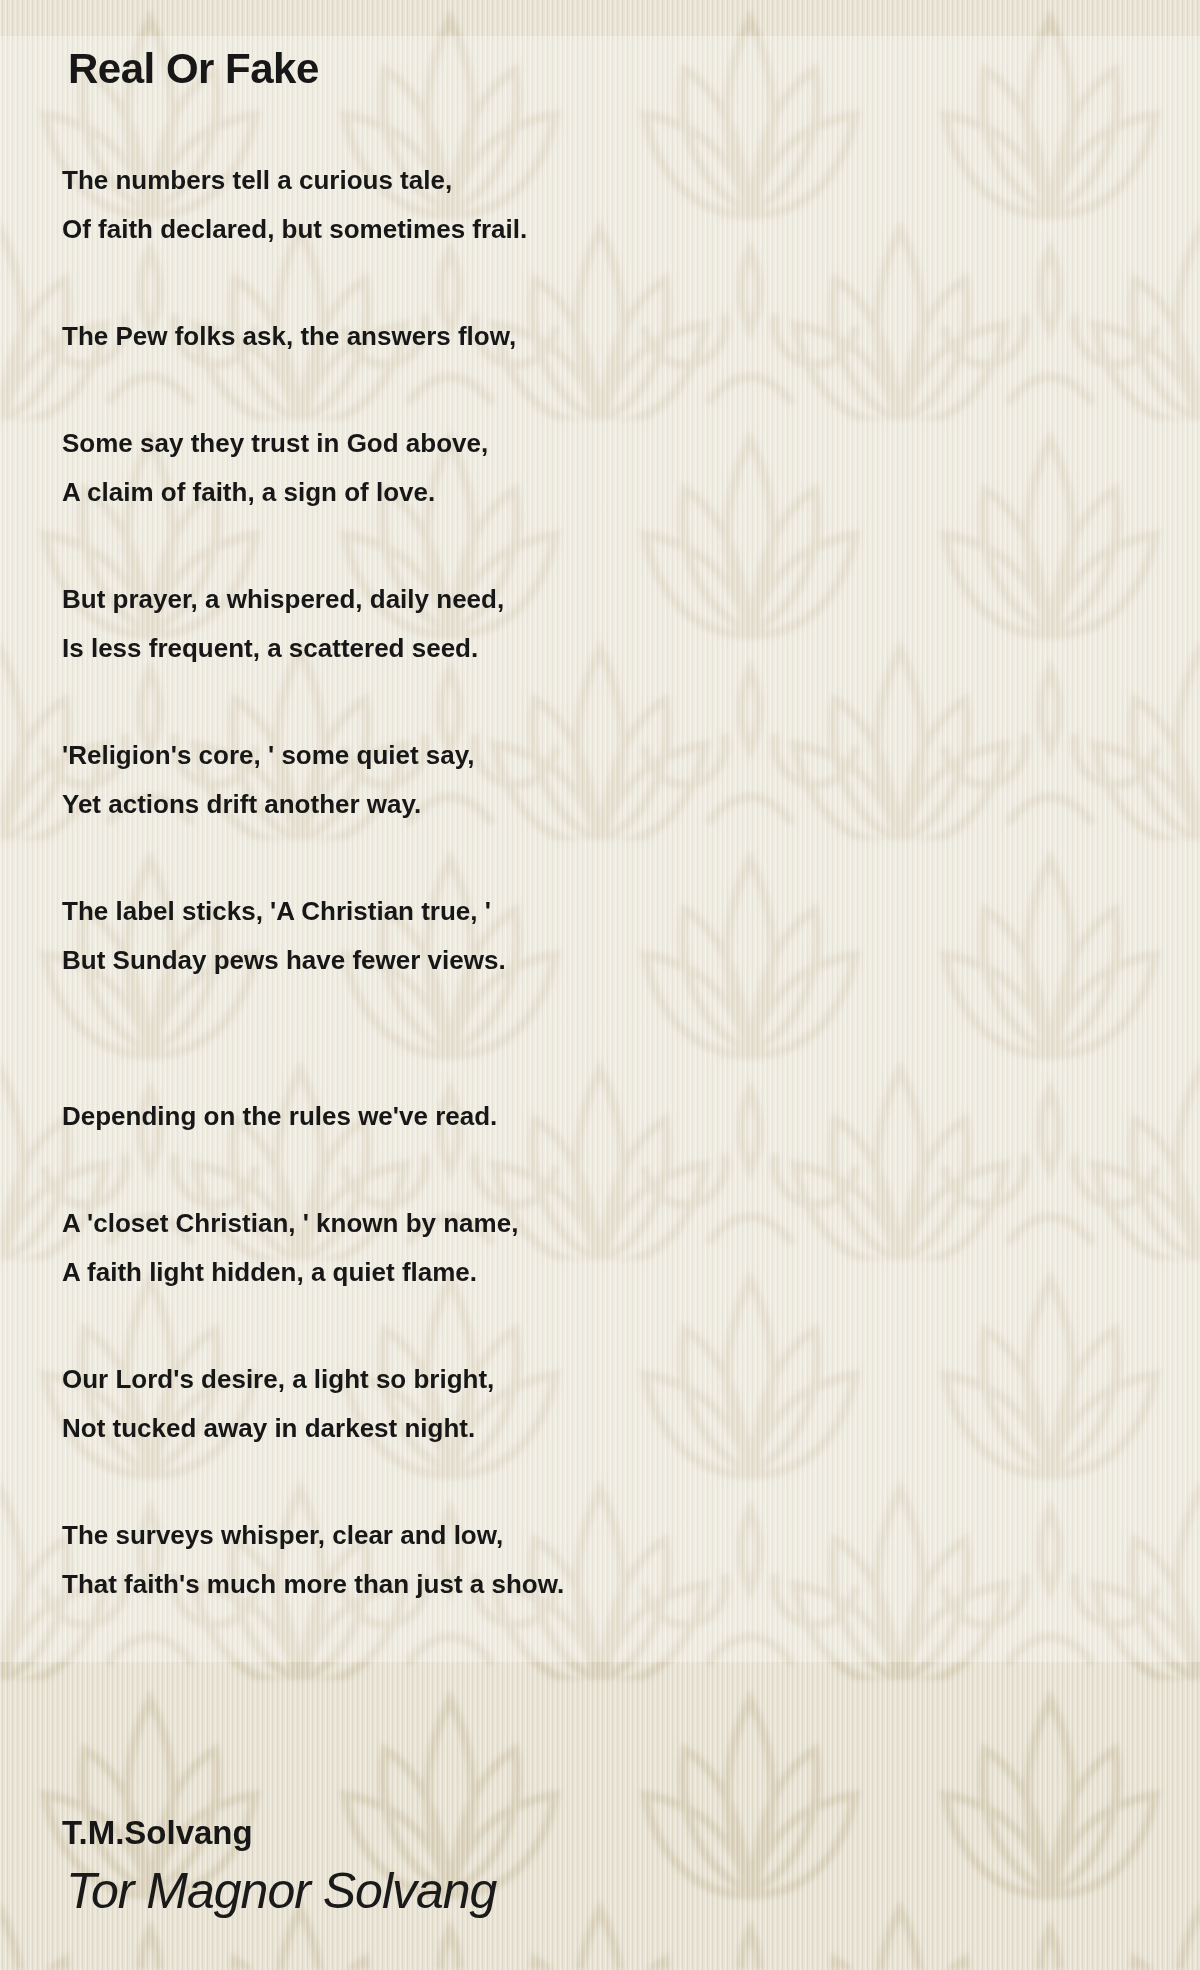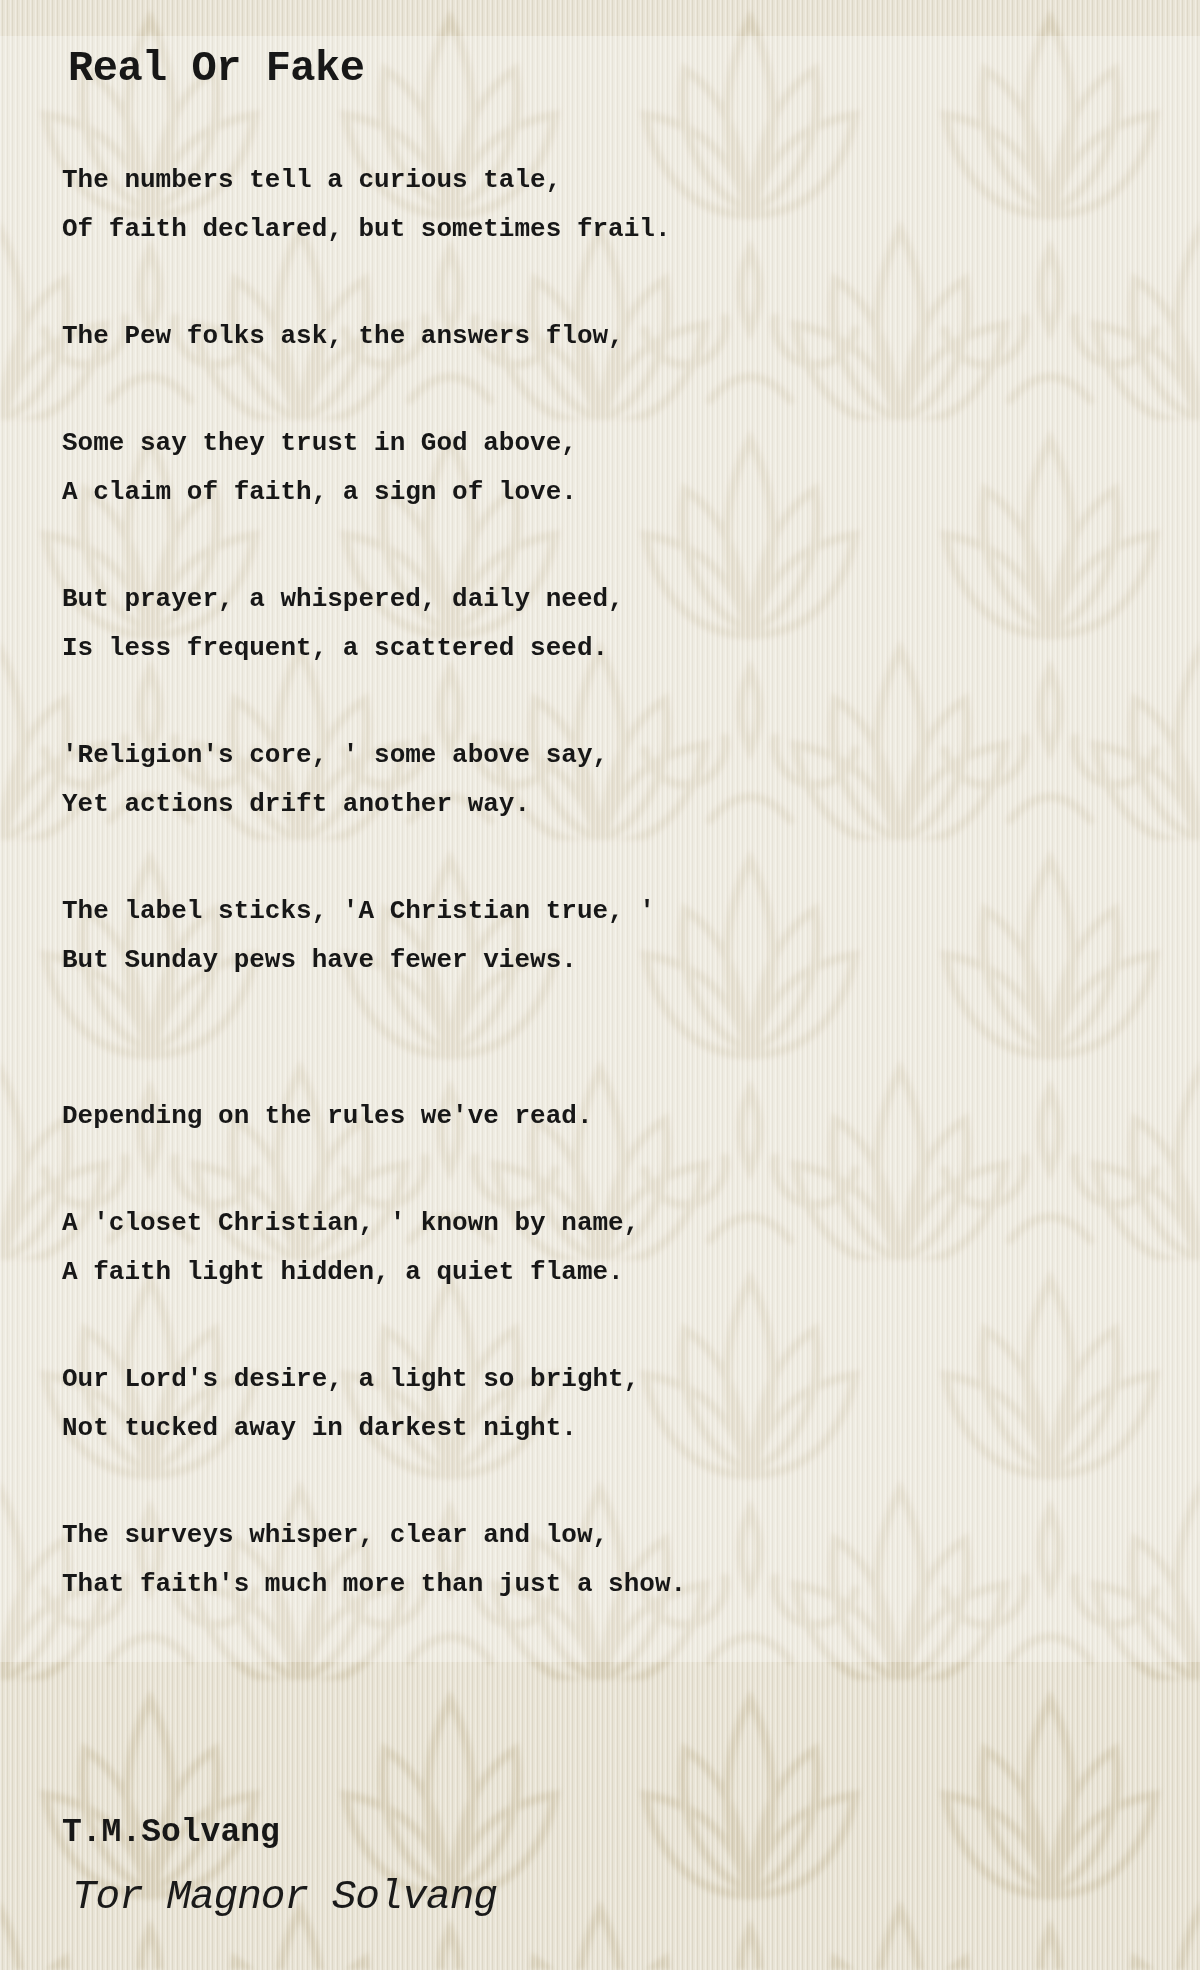--- a/index.html
+++ b/index.html
@@ -6,21 +6,20 @@
   body{
     font-family:"Liberation Sans","DejaVu Sans",sans-serif;
     background:#d8d2c2;
   }
   .page{
     position:relative;
     width:1200px;
     height:1970px;
     overflow:hidden;
     background:var(--bg,#e9e4d6);
-    font-family:Liberation Mono, monospace;
   }
   
   .damask{
     position:absolute;
     top:0;left:0;
     width:1200px;height:1970px;
     display:block;
   }
   
   .stripes{
@@ -73,22 +72,22 @@
     position:absolute;
     top:1808px;left:62px;
     margin:0;
     font-size:33px;
     font-weight:bold;
     line-height:49px;
   }
   .signature{
     position:absolute;
     top:1864px;left:66px;
-    margin:6px;
-    font-size:41px;
+    margin:0;
+    font-size:50px;
     font-style:italic;
     font-weight:normal;
     letter-spacing:-1px;
     line-height:55px;
     color:#1a1a1a;
   }
 </style>
 <title>Real Or Fake</title></head>
 <body>
 
@@ -126,21 +125,21 @@
   <div class="overlay"></div>
 
   <div class="content">
     <h1 class="title">Real Or Fake</h1>
 
     <div id="stanzas">
         <p class="stanza"><span>The numbers tell a curious tale,</span><br><span>Of faith declared, but sometimes frail.</span></p>
         <p class="stanza"><span>The Pew folks ask, the answers flow,</span><br></p>
         <p class="stanza"><span>Some say they trust in God above,</span><br><span>A claim of faith, a sign of love.</span></p>
         <p class="stanza"><span>But prayer, a whispered, daily need,</span><br><span>Is less frequent, a scattered seed.</span></p>
-        <p class="stanza"><span>'Religion's core, ' some above say,</span><br><span>Yet actions drift another way.</span></p>
+        <p class="stanza"><span>'Religion's core, ' some quiet say,</span><br><span>Yet actions drift another way.</span></p>
         <p class="stanza"><span>The label sticks, 'A Christian true, '</span><br><span>But Sunday pews have fewer views.</span></p>
         <p class="stanza"><br><span>Depending on the rules we've read.</span></p>
         <p class="stanza"><span>A 'closet Christian, ' known by name,</span><br><span>A faith light hidden, a quiet flame.</span></p>
         <p class="stanza"><span>Our Lord's desire, a light so bright,</span><br><span>Not tucked away in darkest night.</span></p>
         <p class="stanza"><span>The surveys whisper, clear and low,</span><br><span>That faith's much more than just a show.</span></p>
       </div>
 
     <p class="author-abbrev">T.M.Solvang</p>
 
     <p class="signature">Tor Magnor Solvang</p>

